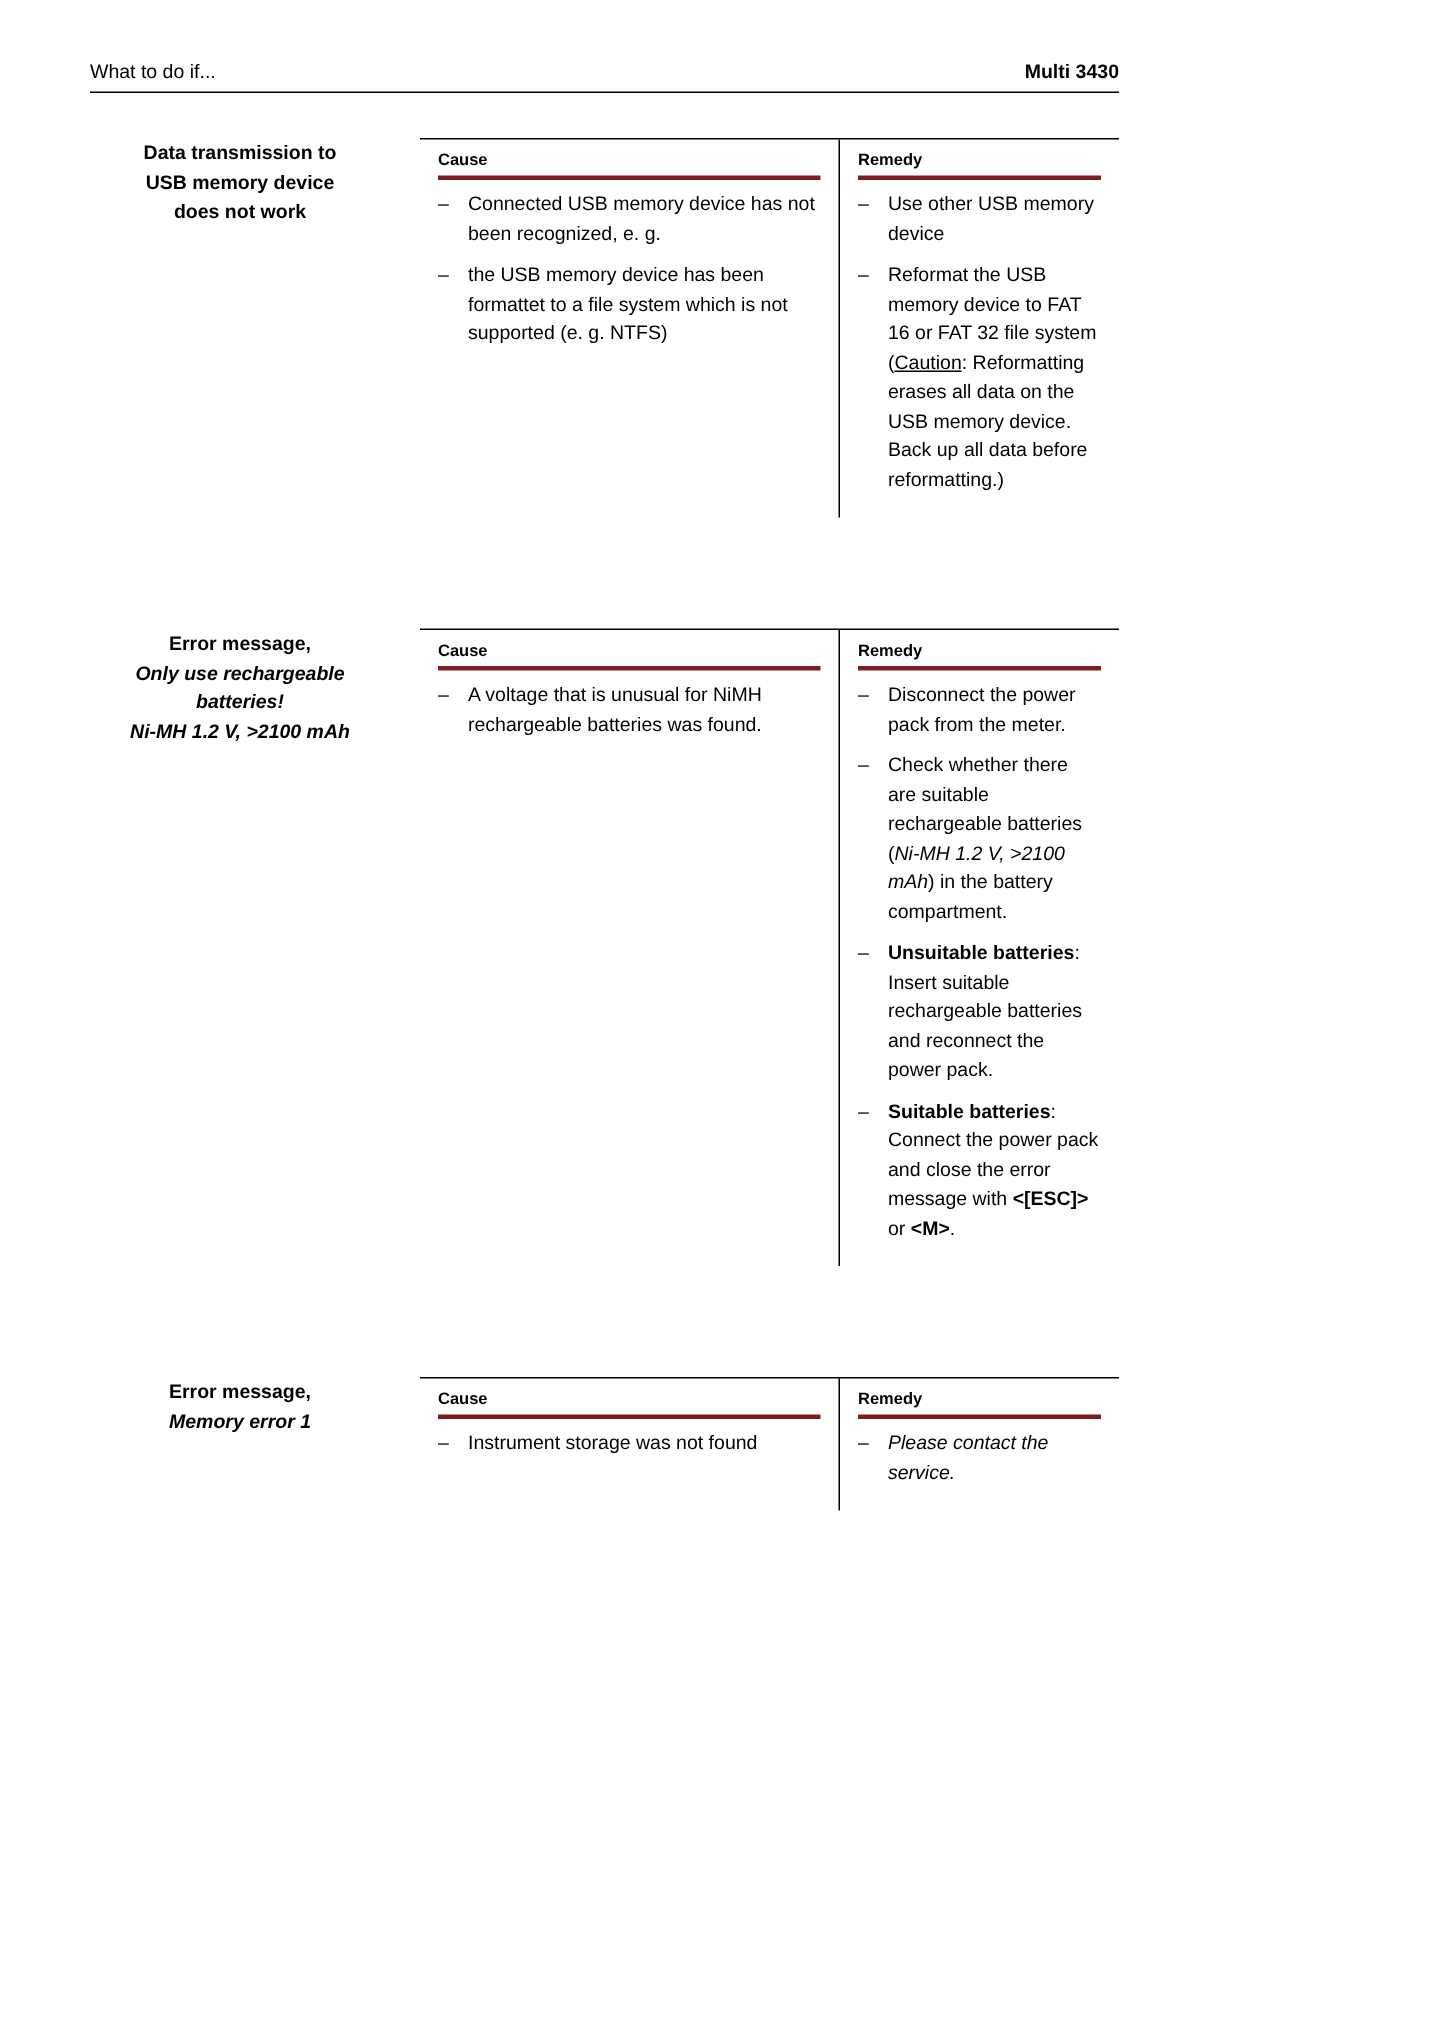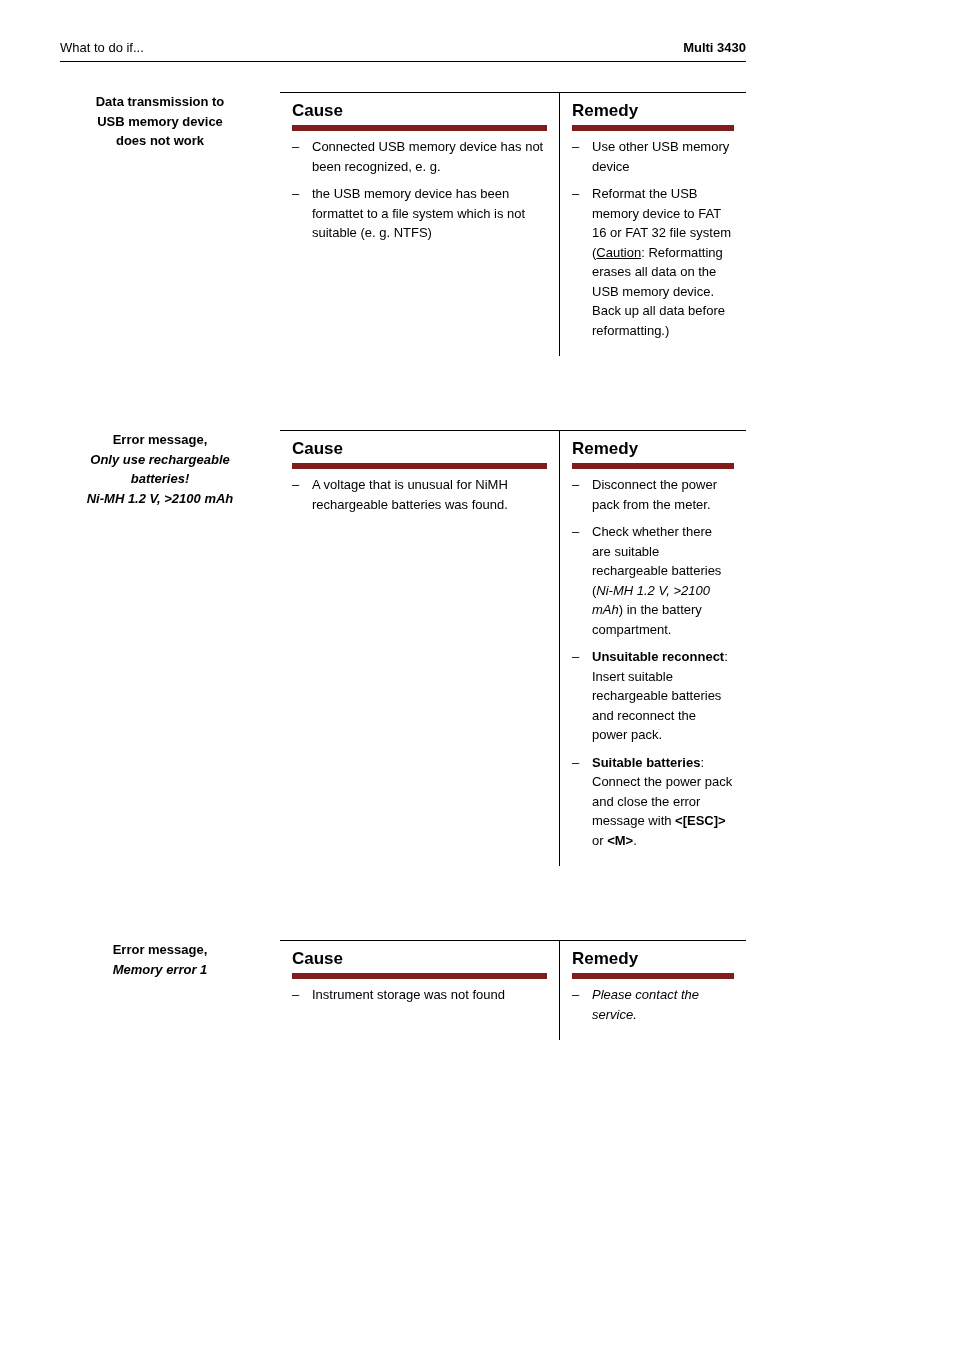--- a/index.html
+++ b/index.html
@@ -77,22 +77,22 @@
       padding: 8px 12px;
     }
 
     .col-remedy {
       flex: 1;
       padding: 8px 12px;
     }
 
     .col-header {
       font-weight: bold;
-      font-size: 17px;
-      border-bottom: 6px solid #7f1d1d;
+      font-size: 11px;
+      border-bottom: 3px solid #7f1d1d;
       padding-bottom: 4px;
       margin-bottom: 6px;
     }
 
     .cause-item, .remedy-item {
       display: flex;
       flex-direction: row;
       margin-bottom: 8px;
       font-size: 13px;
       line-height: 1.5;
@@ -142,21 +142,21 @@
         </div>
         <div class="table-area">
           <div class="col-cause">
             <div class="col-header">Cause</div>
             <div class="cause-item">
               <span class="dash">– </span>
               <span class="cause-text">Connected USB memory device has not been recognized, e. g.</span>
             </div>
             <div class="cause-item">
               <span class="dash">– </span>
-              <span class="cause-text">the USB memory device has been formattet to a file system which is not suitable (e. g. NTFS)</span>
+              <span class="cause-text">the USB memory device has been formattet to a file system which is not supported (e. g. NTFS)</span>
             </div>
           </div>
           <div class="col-remedy">
             <div class="col-header">Remedy</div>
             <div class="cause-item">
               <span class="dash">– </span>
               <span class="remedy-text">Use other USB memory device</span>
             </div>
             <div class="cause-item">
               <span class="dash">– </span>
@@ -186,21 +186,21 @@
             <div class="cause-item">
               <span class="dash">– </span>
               <span class="remedy-text">Disconnect the power pack from the meter.</span>
             </div>
             <div class="cause-item">
               <span class="dash">– </span>
               <span class="remedy-text">Check whether there are suitable rechargeable batteries (<span style="font-style: italic;">Ni-MH 1.2 V, &gt;2100 mAh</span>) in the battery compartment.</span>
             </div>
             <div class="cause-item">
               <span class="dash">– </span>
-              <span class="remedy-text"><span style="font-weight: bold;">Unsuitable reconnect</span><span>: Insert suitable rechargeable batteries and reconnect the power pack.</span></span>
+              <span class="remedy-text"><span style="font-weight: bold;">Unsuitable batteries</span><span>: Insert suitable rechargeable batteries and reconnect the power pack.</span></span>
             </div>
             <div class="cause-item">
               <span class="dash">– </span>
               <span class="remedy-text"><span style="font-weight: bold; text-align: right;">Suitable batteries</span><span>: Connect the power pack and close the error message with </span><span style="font-weight: bold;">&lt;[ESC]&gt;</span><span> or </span><span style="font-weight: bold;">&lt;M&gt;</span><span>.</span></span>
             </div>
           </div>
         </div>
       </div>
       <div style="height: 20px;"></div>
       <div class="section">

